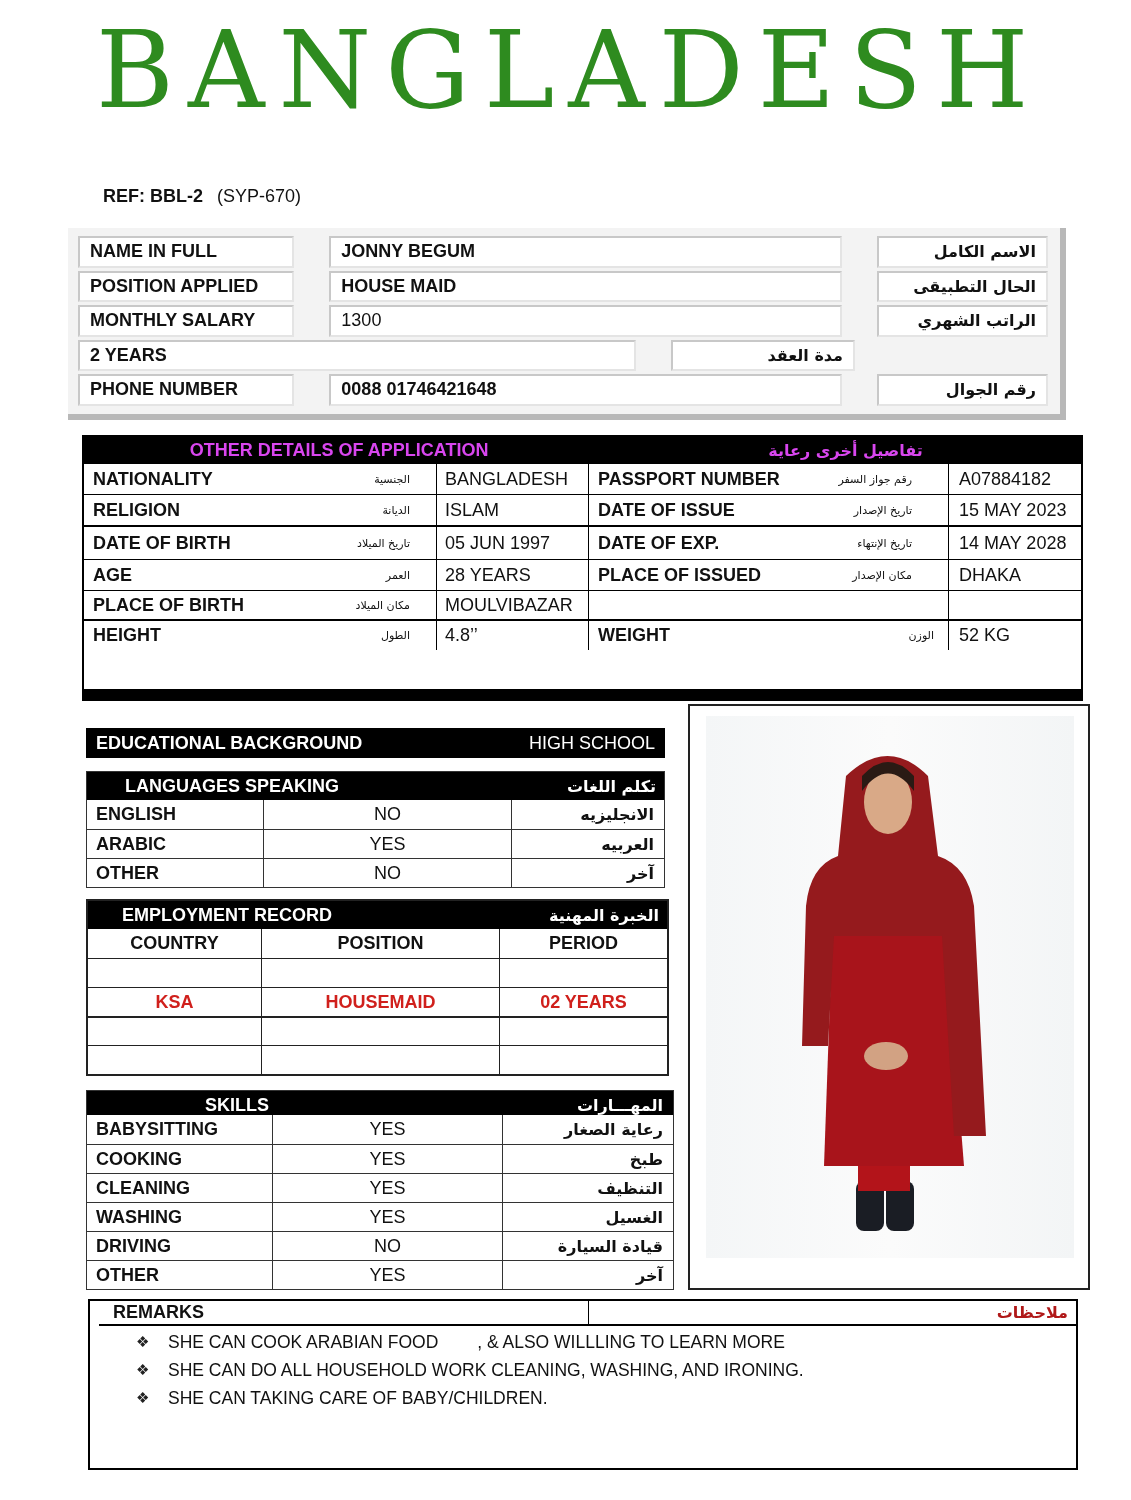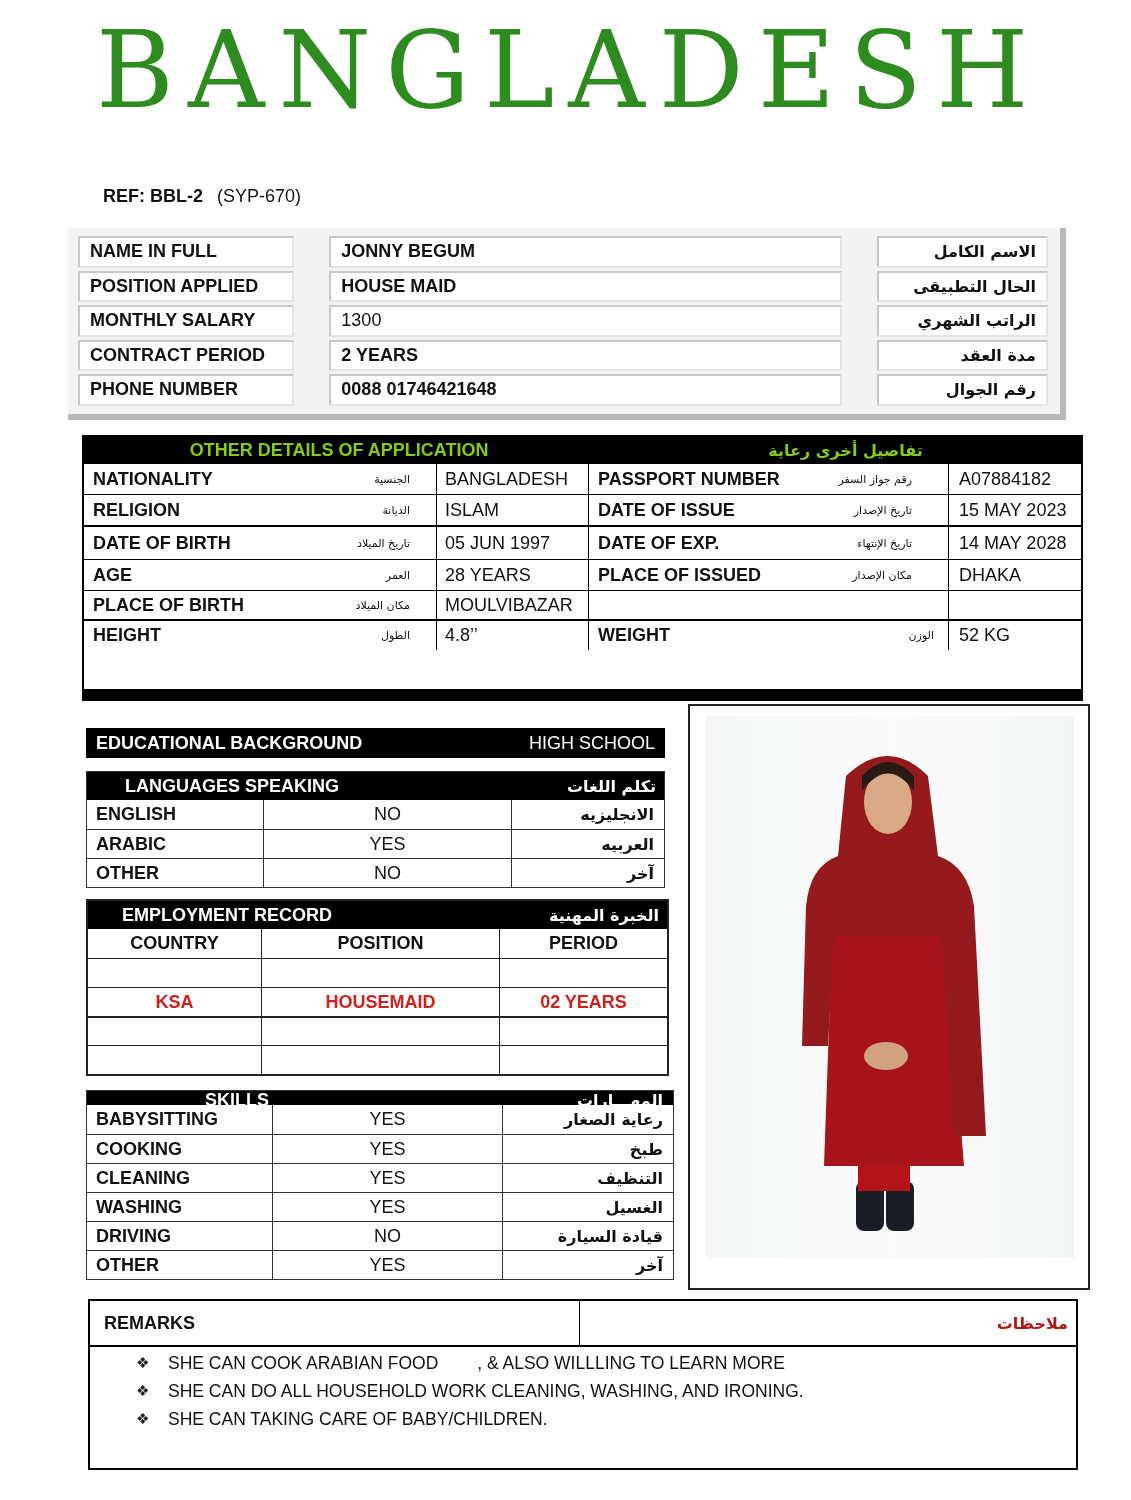--- a/index.html
+++ b/index.html
@@ -35,21 +35,21 @@
     .personal .c1 { width: 234px; }
     .personal .c2 { width: 558px; }
     .personal .c2.light { font-weight: normal; }
     .personal .c3 { width: 184px; justify-content: flex-end; font-family: "DejaVu Sans", sans-serif; font-weight: bold; font-size: 16px; }
 
     
     .other {
       position: absolute; left: 82px; top: 435px; width: 1001px; height: 266px;
       border: 2px solid #000; border-bottom: 12px solid #000;
     }
-    .other .hdr { height: 26px; background: #000; color: #84cc16; display: flex; font-weight: bold; font-size: 18px; align-items: center; gap: 16px; }
+    .other .hdr { height: 26px; background: #000; color: #d946ef; display: flex; font-weight: bold; font-size: 18px; align-items: center; gap: 16px; }
     .other .hdr .en { width: 520px; text-align: center; }
     .other .hdr .ar { width: 480px; text-align: center; font-family: "DejaVu Sans", sans-serif; font-size: 16px; }
     .other .r { display: flex; height: 31px; border-top: 1px solid #000; }
     .other .r.thick { border-top: 2px solid #000; }
     .other .lab { width: 353px; display: flex; justify-content: space-between; align-items: center; padding: 0 26px 0 9px; font-weight: bold; font-size: 18px; border-right: 1px solid #000; }
     .other .lab .ar, .other .lab2 .ar { font-family: "DejaVu Sans", sans-serif; font-weight: normal; font-size: 11px; }
     .other .val { width: 152px; display: flex; align-items: center; padding-left: 8px; font-size: 18px; border-right: 1px solid #000; }
     .other .lab2 { width: 360px; display: flex; justify-content: space-between; align-items: center; padding: 0 36px 0 9px; font-weight: bold; font-size: 18px; border-right: 1px solid #000; }
     .other .val2 { flex: 1; display: flex; align-items: center; padding-left: 10px; font-size: 18px; }
 
@@ -70,31 +70,31 @@
     .emp { position: absolute; left: 86px; top: 899px; width: 583px; border: 2px solid #222; }
     .emp .bar { height: 28px; padding: 0 8px 0 34px; }
     .emp .r { display: flex; height: 29px; border-top: 1px solid #222; }
     .emp .r.thick { border-top: 2px solid #222; }
     .emp .k { width: 174px; border-right: 1px solid #222; display: flex; align-items: center; justify-content: center; font-weight: bold; font-size: 18px; }
     .emp .p { width: 238px; border-right: 1px solid #222; display: flex; align-items: center; justify-content: center; font-weight: bold; font-size: 18px; }
     .emp .d { flex: 1; display: flex; align-items: center; justify-content: center; font-weight: bold; font-size: 18px; }
     .emp .red { color: #d0201c; }
 
     .skills { position: absolute; left: 86px; top: 1090px; width: 588px; border: 1px solid #333; }
-    .skills .bar { height: 14px; padding: 4px 10px 0 118px; }
+    .skills .bar { height: 24px; padding: 4px 10px 0 118px; }
     .skills .a { width: 186px; }
     .skills .b { width: 230px; }
 
     
     .photo-frame { position: absolute; left: 688px; top: 704px; width: 402px; height: 586px; border: 2px solid #222; background: #fff; }
     .photo { position: absolute; left: 16px; top: 10px; width: 368px; height: 542px; background: linear-gradient(90deg, #f4f6f7, #fbfbfb 50%, #f3f5f6); overflow: hidden; }
 
     
     .remarks { position: absolute; left: 88px; top: 1299px; width: 990px; height: 171px; border: 2px solid #000; }
-    .remarks .head { height: 46px; display: flex; border-bottom: 2px solid #000; }
+    .remarks .head { height: 25px; display: flex; border-bottom: 2px solid #000; margin-left: 9px; }
     .remarks .head .en { width: 490px; border-right: 1px solid #000; padding-left: 14px; display: flex; align-items: center; font-weight: bold; font-size: 18px; }
     .remarks .head .ar { flex: 1; display: flex; align-items: center; justify-content: flex-end; padding-right: 8px; color: #b01818; font-family: "DejaVu Sans", sans-serif; font-weight: bold; font-size: 16px; }
     .remarks ul { list-style: none; padding: 2px 0 0 46px; }
     .remarks li { height: 28px; display: flex; align-items: center; font-size: 17.5px; }
     .remarks li .bullet { width: 32px; font-size: 15px; color: #222; }
   </style>
 </head>
 <body>
 
 <div class="title">
@@ -124,21 +124,20 @@
     <div class="cell c1">POSITION APPLIED</div>
     <div class="cell c2">HOUSE MAID</div>
     <div class="cell c3">الحال التطبيقى</div>
   </div>
   <div class="row">
     <div class="cell c1">MONTHLY SALARY</div>
     <div class="cell c2 light">1300</div>
     <div class="cell c3">الراتب الشهري</div>
   </div>
   <div class="row">
-    <div class="cell c1">CONTRACT PERIOD</div>
     <div class="cell c2">2 YEARS</div>
     <div class="cell c3">مدة العقد</div>
   </div>
   <div class="row">
     <div class="cell c1">PHONE NUMBER</div>
     <div class="cell c2">0088 01746421648</div>
     <div class="cell c3">رقم الجوال</div>
   </div>
 </div>
 

